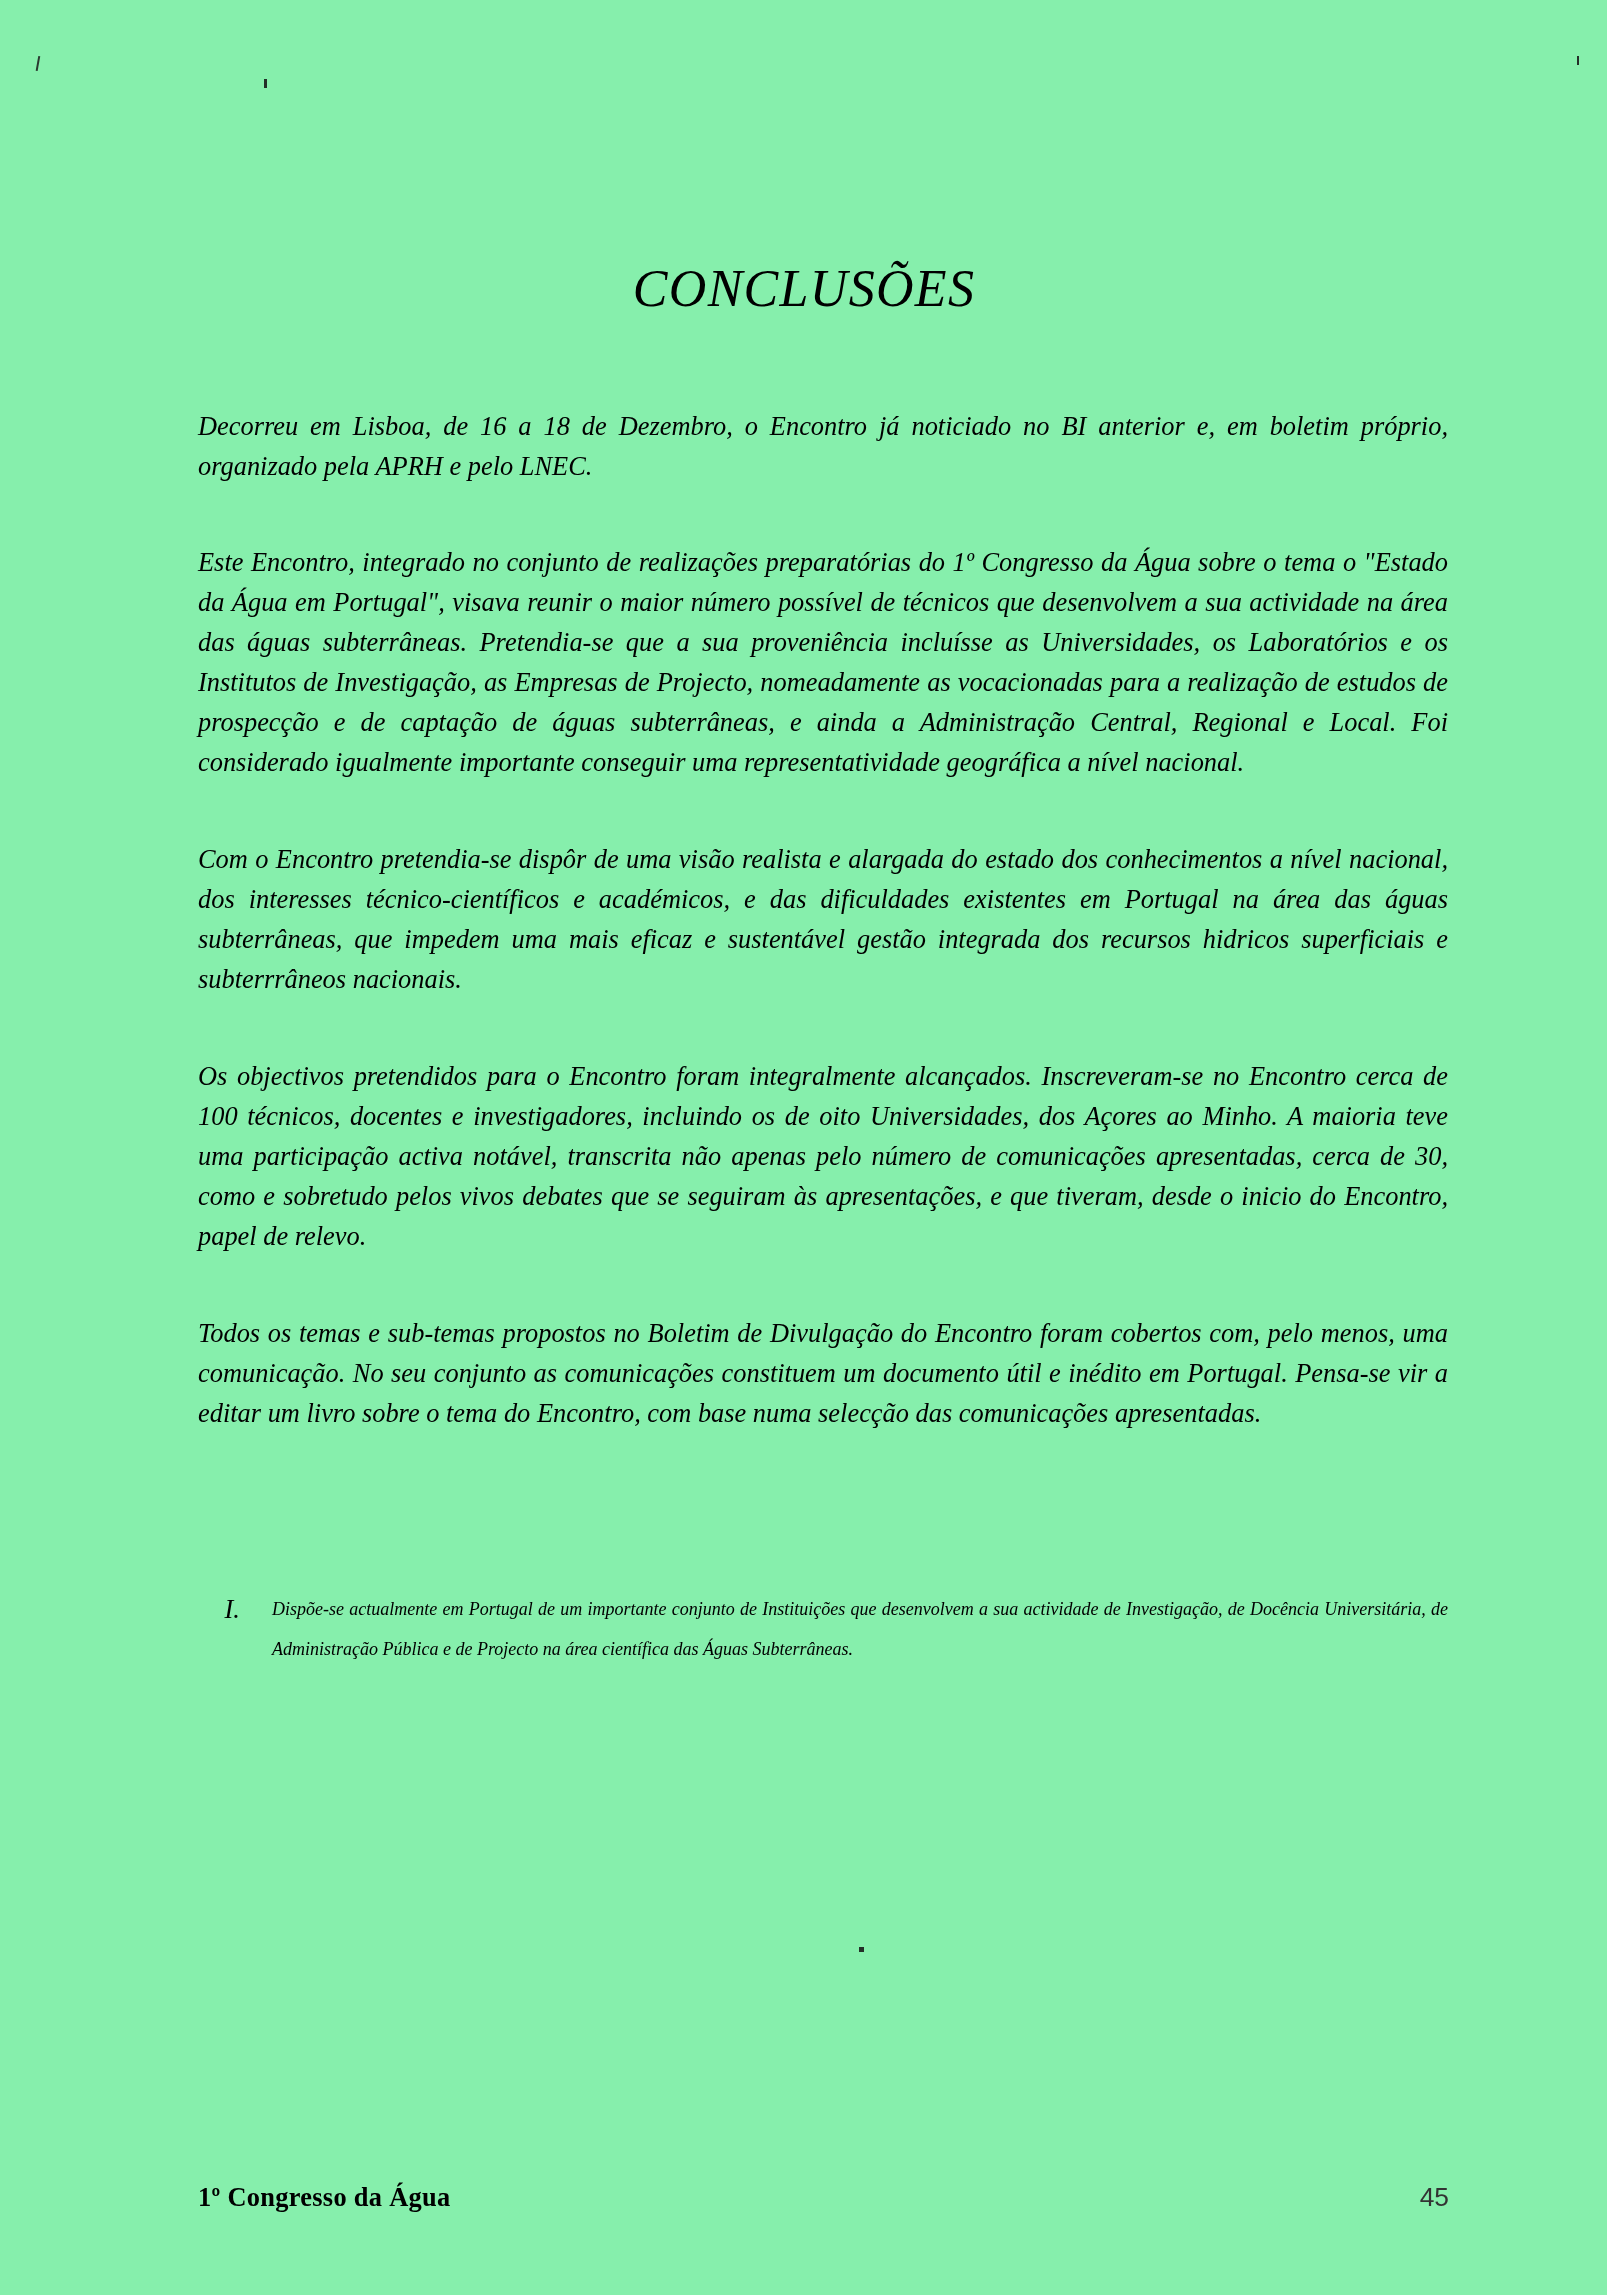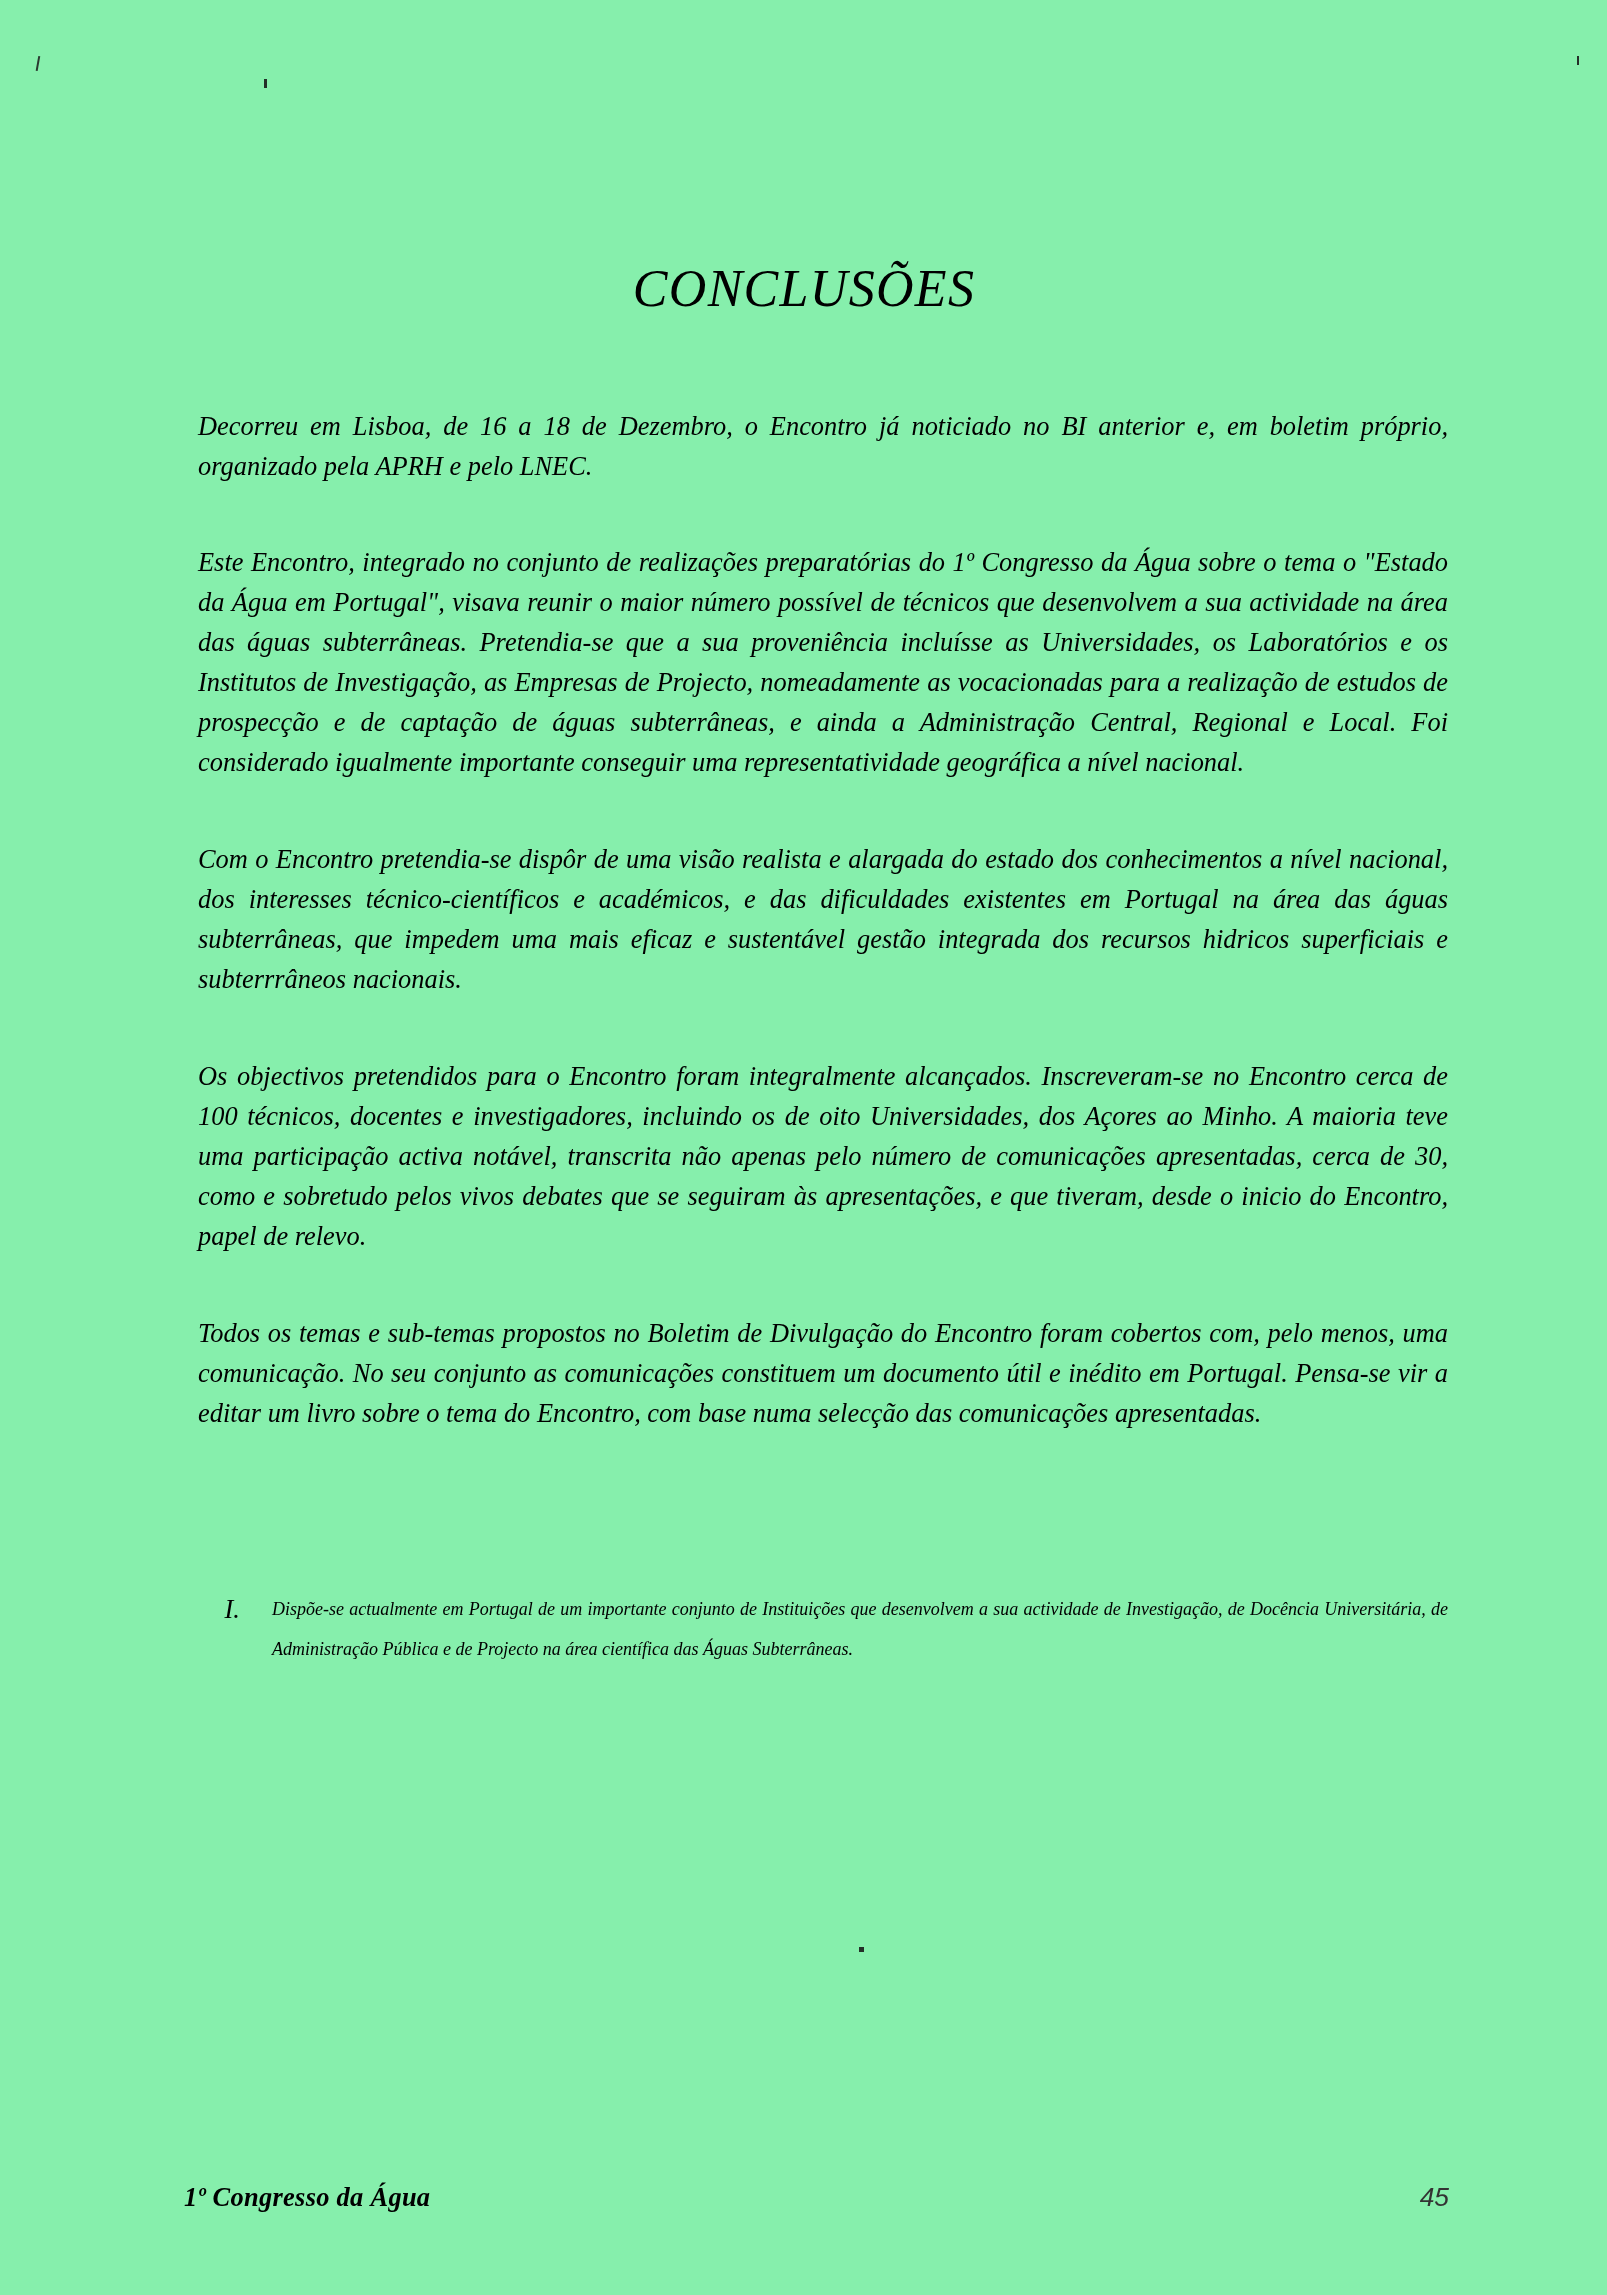--- a/index.html
+++ b/index.html
@@ -82,27 +82,26 @@
   .list-text {
     flex: 1 1 auto;
     font-style: italic;
     font-size: 18px;
     line-height: 40px;
     text-align: justify;
   }
 
   .footer {
     position: absolute;
-    left: 184px;
+    left: 198px;
     right: 159px;
     top: 2182px;
     display: flex;
     justify-content: space-between;
     align-items: center;
-    font-style: italic;
   }
   .footer-left {
     font-weight: bold;
     font-size: 26.4px;
     letter-spacing: 0.3px;
   }
   .footer-right {
     font-size: 26.4px;
     font-family: "Liberation Sans", "DejaVu Sans", sans-serif;
     font-weight: 300;

